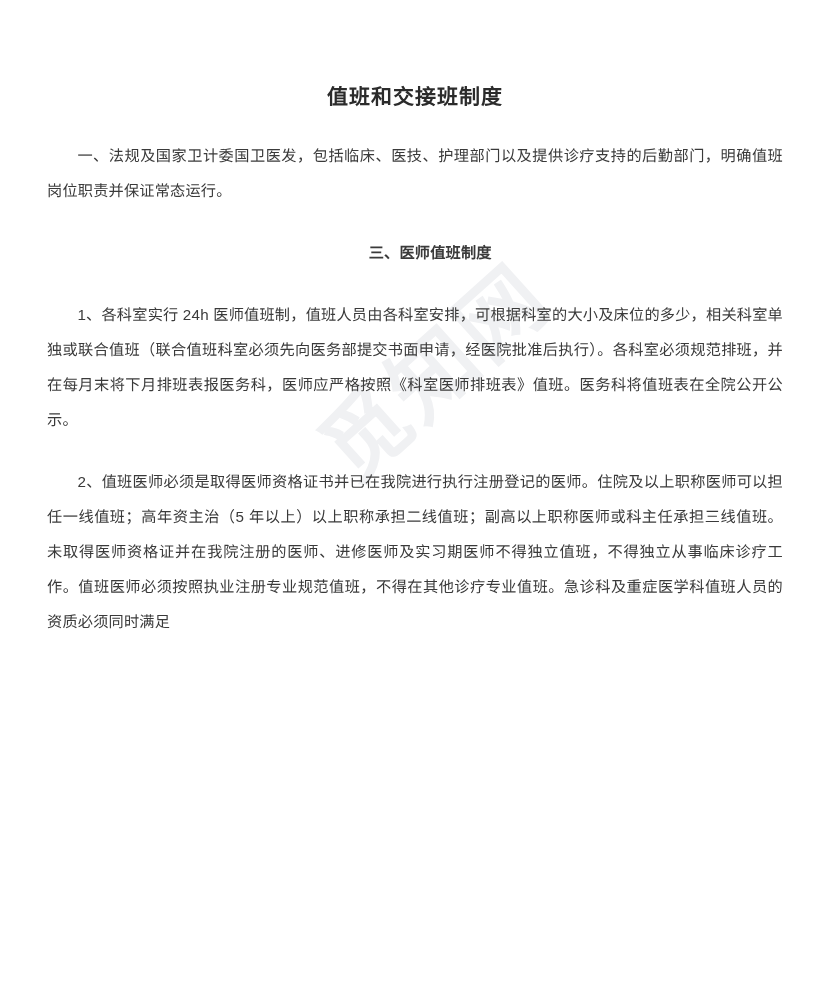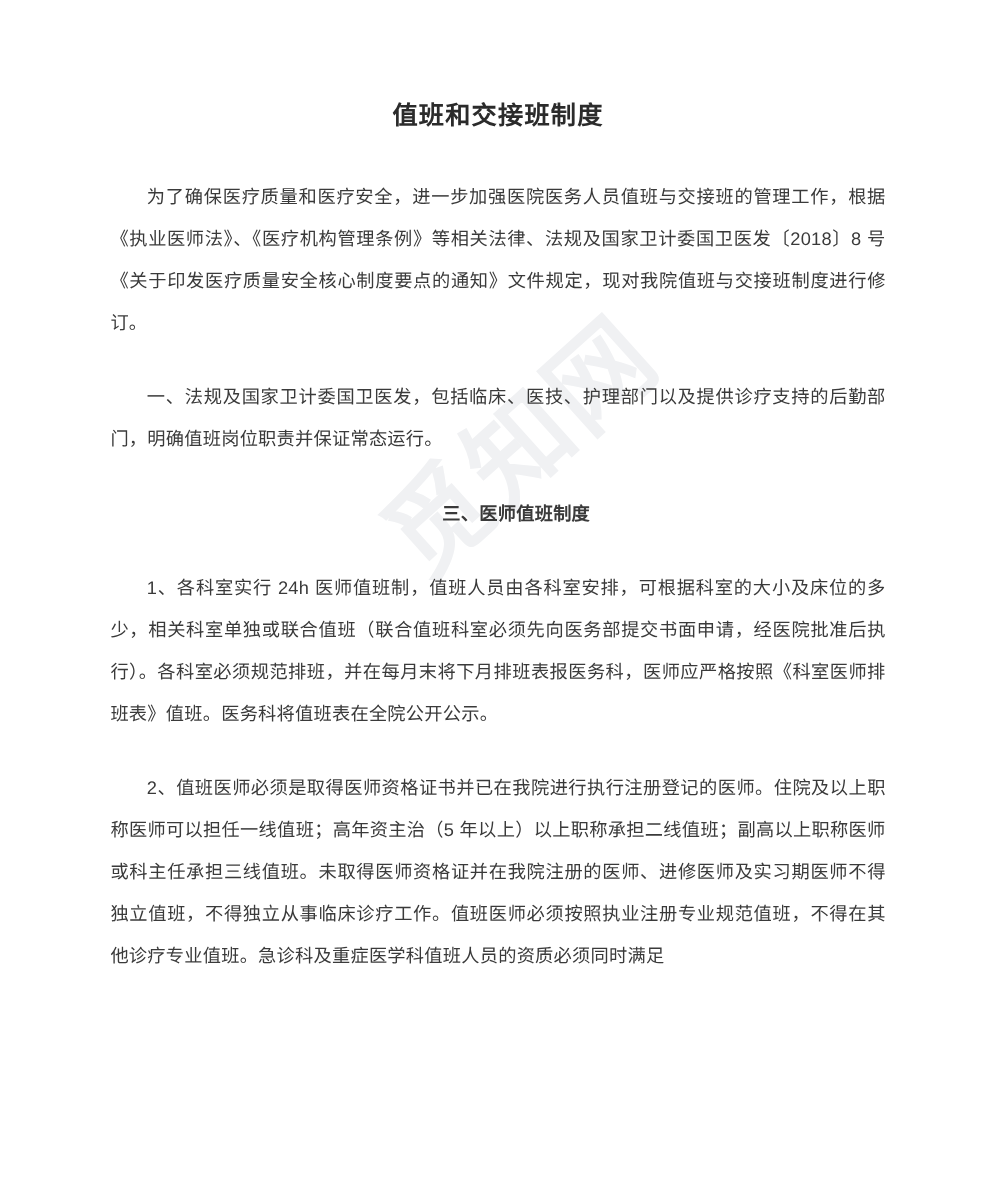--- a/index.html
+++ b/index.html
@@ -42,21 +42,21 @@
     transform: rotate(-42deg);
     transform-origin: 50% 50%;
     white-space: nowrap;
     line-height: 1;
   }
 
   
   .content {
     position: relative;
     z-index: 2;
-    padding: 0 92px;
+    padding: 0 47px;
     box-sizing: border-box;
   }
 
   .doc-title {
     margin: 0;
     padding-top: 82px;
     text-align: center;
     font-size: 21px;
     font-weight: 700;
     color: #2b2b2b;
@@ -85,21 +85,20 @@
 <div class="page">
 
   <div class="watermark">
     <div class="watermark-text">觅知网</div>
   </div>
 
   <div class="content">
 
     <h1 class="doc-title">值班和交接班制度</h1>
 
-    <p class="para first">为了确保医疗质量和医疗安全，进一步加强医院医务人员值班与交接班的管理工作，根据《执业医师法》、《医疗机构管理条例》等相关法律、法规及国家卫计委国卫医发〔2018〕8 号《关于印发医疗质量安全核心制度要点的通知》文件规定，现对我院值班与交接班制度进行修订。</p>
 
     <p class="para">一、法规及国家卫计委国卫医发，包括临床、医技、护理部门以及提供诊疗支持的后勤部门，明确值班岗位职责并保证常态运行。</p>
 
 
     <p class="para heading-line">三、医师值班制度</p>
 
     <p class="para">1、各科室实行 24h 医师值班制，值班人员由各科室安排，可根据科室的大小及床位的多少，相关科室单独或联合值班（联合值班科室必须先向医务部提交书面申请，经医院批准后执行）。各科室必须规范排班，并在每月末将下月排班表报医务科，医师应严格按照《科室医师排班表》值班。医务科将值班表在全院公开公示。</p>
 
     <p class="para">2、值班医师必须是取得医师资格证书并已在我院进行执行注册登记的医师。住院及以上职称医师可以担任一线值班；高年资主治（5 年以上）以上职称承担二线值班；副高以上职称医师或科主任承担三线值班。未取得医师资格证并在我院注册的医师、进修医师及实习期医师不得独立值班，不得独立从事临床诊疗工作。值班医师必须按照执业注册专业规范值班，不得在其他诊疗专业值班。急诊科及重症医学科值班人员的资质必须同时满足</p>
 

